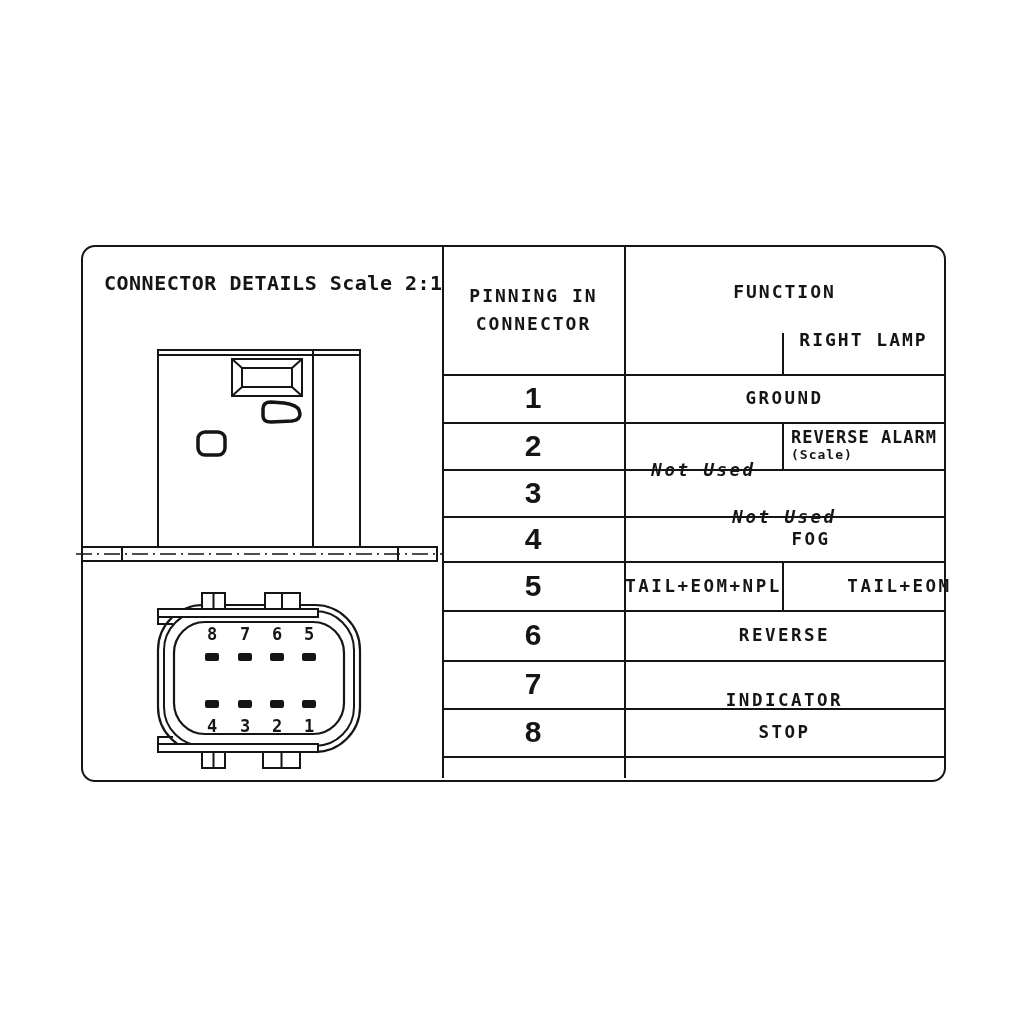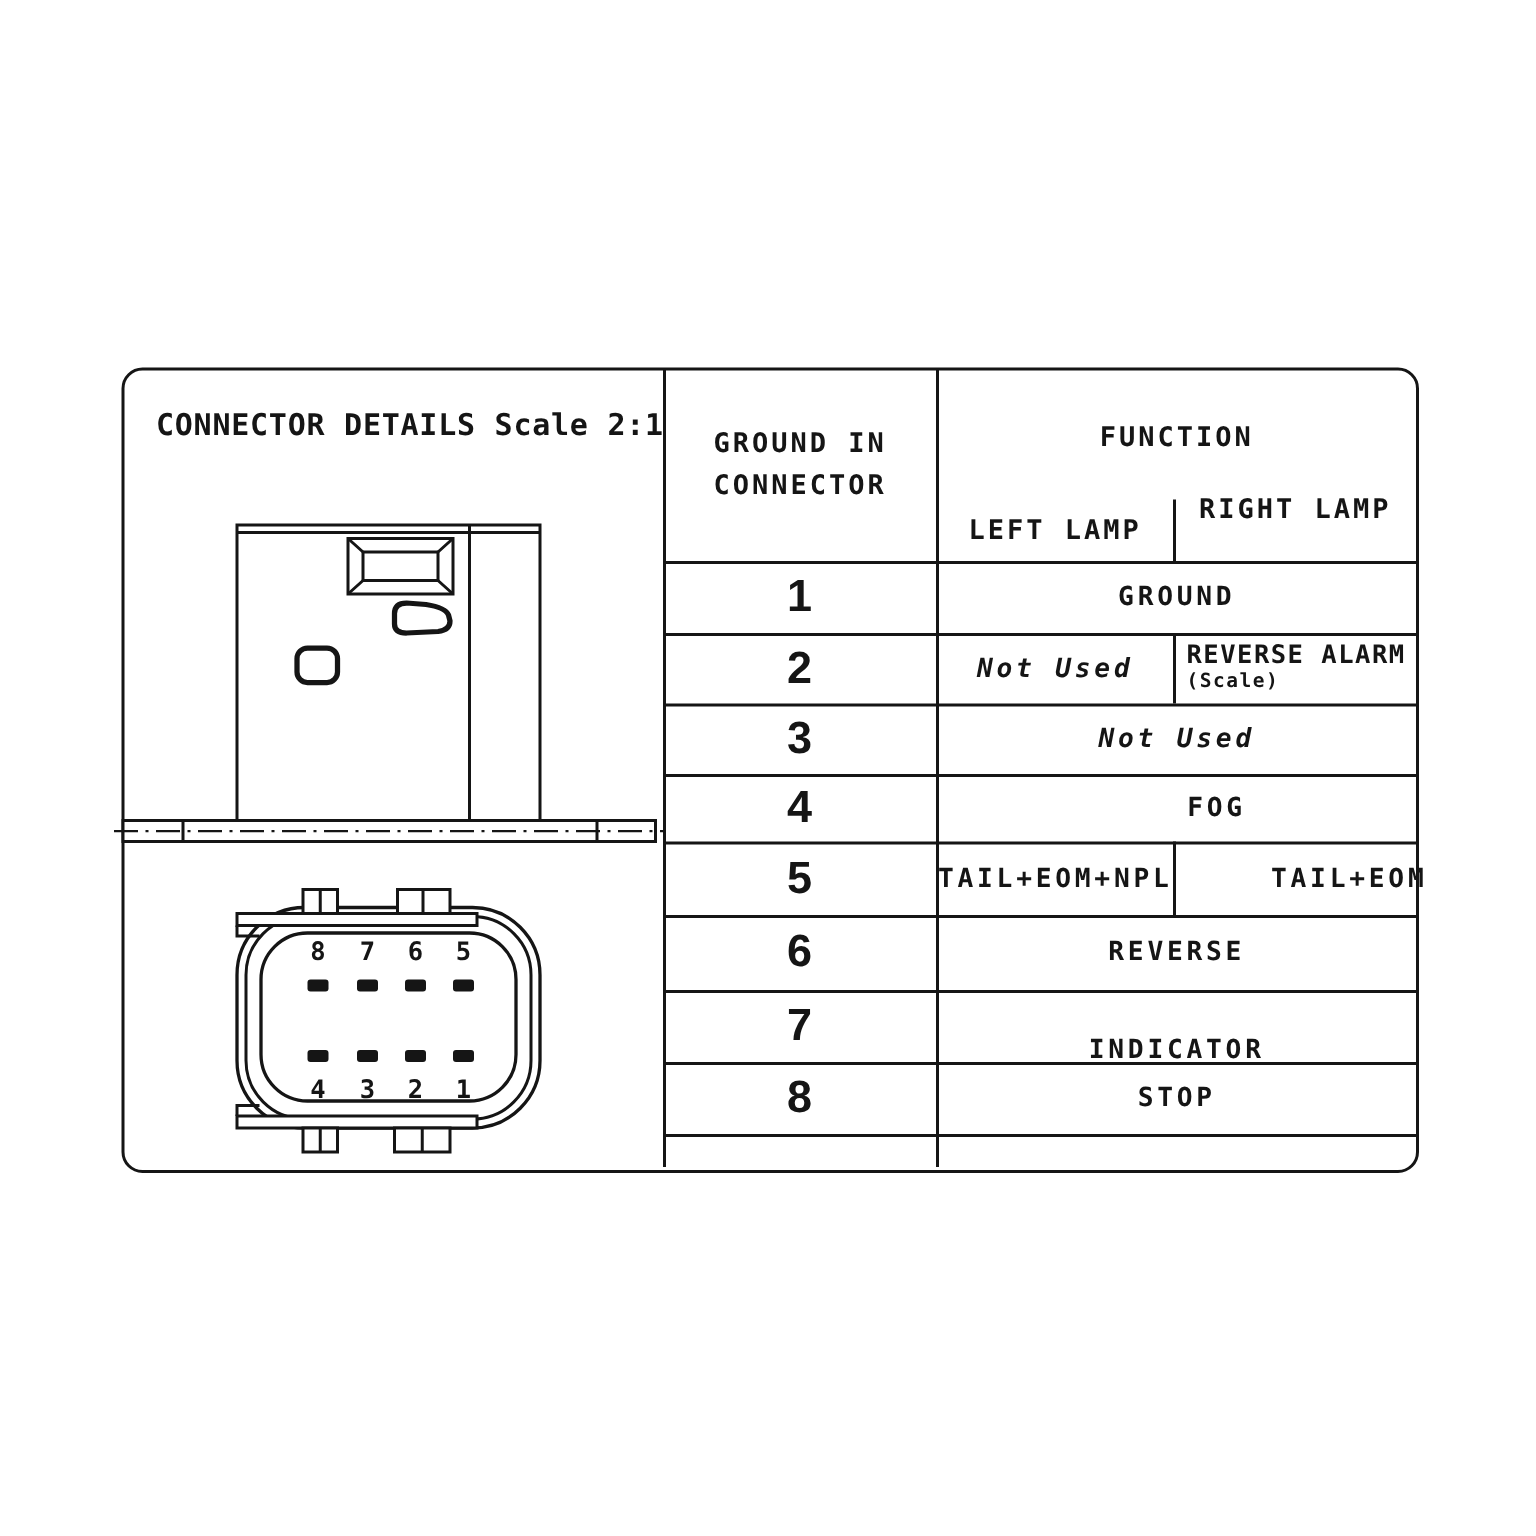--- a/index.html
+++ b/index.html
@@ -10,21 +10,21 @@
   .vline,.hline,.svline{position:absolute;background:#151515;}
   .vline{width:2px;}
   .hline{height:2px;left:443px;width:501px;}
   .svline{width:2px;left:782px;}
   .txt{position:absolute;display:flex;align-items:center;justify-content:center;
        font-weight:bold;text-align:center;}
   .cellfont{font-size:17.5px;letter-spacing:2.5px;}
   .headfont{font-size:18px;letter-spacing:2px;}
   .pinnum{font-family:"Liberation Sans",sans-serif;font-size:30px;font-weight:bold;letter-spacing:1px;}
   .prewrap{white-space:pre-line;line-height:1.55;}
-  .italic{font-style:italic;}
+  .italic{font-style:italic;margin-top:24px;}
   .leftalign{justify-content:flex-start;text-align:left;padding-left:8px;}
   .title{position:absolute;left:104px;top:271px;font-size:20px;font-weight:bold;letter-spacing:0.5px;}
   .ralarm{line-height:1.15;}
   .ralarm .sub{font-size:13px;letter-spacing:1px;display:block;}
   svg{position:absolute;left:0;top:0;}
   svg text{font-family:"DejaVu Sans Mono",monospace;font-weight:bold;font-size:17px;fill:#151515;}
 </style>
 </head>
 <body>
 
@@ -42,24 +42,23 @@
   <div class="hline" style="top:516px;"></div>
   <div class="hline" style="top:561px;"></div>
   <div class="hline" style="top:610px;"></div>
   <div class="hline" style="top:660px;"></div>
   <div class="hline" style="top:708px;"></div>
   <div class="hline" style="top:756px;"></div>
   <div class="svline" style="top:333px;height:41px;"></div>
   <div class="svline" style="top:422px;height:47px;"></div>
   <div class="svline" style="top:561px;height:49px;"></div>
 
-  <div class="txt headfont prewrap" style="left:443px;top:245px;width:181px;height:129px;">GROUND IN
+  <div class="txt headfont prewrap" style="left:443px;top:245px;width:181px;height:129px;">PINNING IN
 CONNECTOR</div>
   <div class="txt headfont" style="left:625px;top:276px;width:319px;height:30px;">FUNCTION</div>
-  <div class="txt headfont" style="left:625px;top:333px;width:157px;height:41px;">LEFT LAMP</div>
   <div class="txt headfont" style="left:783px;top:319px;width:161px;height:41px;">RIGHT LAMP</div>
 
   <div class="txt pinnum" style="left:443px;top:374px;width:181px;height:48px;">1</div>
   <div class="txt cellfont" style="left:625px;top:374px;width:319px;height:48px;">GROUND</div>
 
   <div class="txt pinnum" style="left:443px;top:422px;width:181px;height:47px;">2</div>
   <div class="txt cellfont italic" style="left:625px;top:422px;width:157px;height:47px;">Not Used</div>
   <div class="txt leftalign" style="left:783px;top:422px;width:161px;height:47px;">
     <span class="ralarm">
       <span style="font-size:17px;letter-spacing:1px;">REVERSE ALARM</span>

